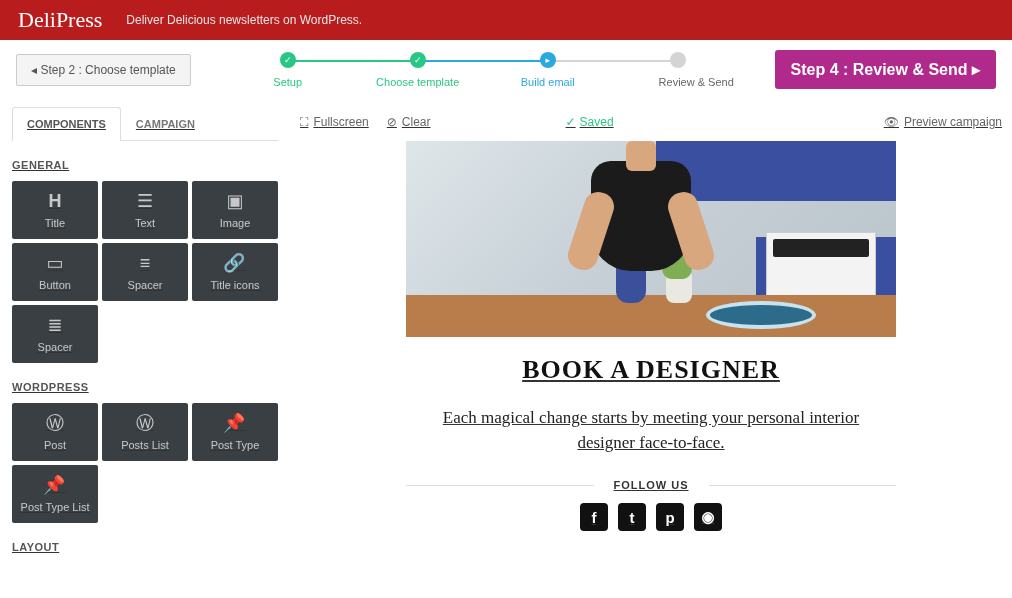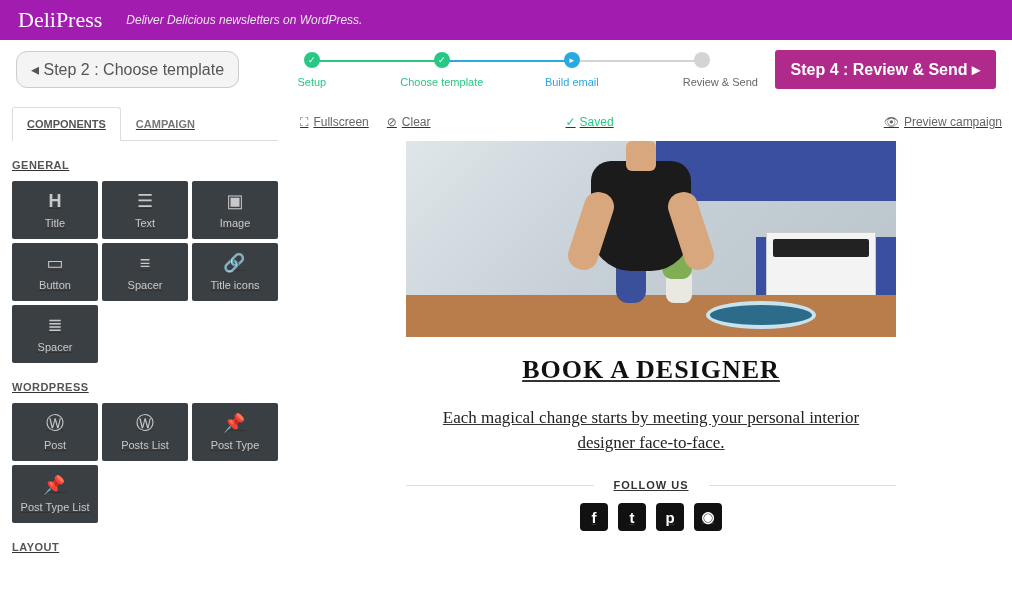--- a/index.html
+++ b/index.html
@@ -1,21 +1,21 @@
 <!DOCTYPE html>
 <html><head>
 <meta charset="utf-8">
 <style>
 * { box-sizing: border-box; margin: 0; padding: 0; }
 body { font-family: -apple-system, BlinkMacSystemFont, "Segoe UI", Helvetica, Arial, sans-serif; font-size: 13px; color: #333; background: #fff; width: 1012px; }
-.topbar { background: #a21caf; color: #fff; height: 40px; display: flex; align-items: center; padding: 0 18px; }
+.topbar { background: #b91c1c; color: #fff; height: 40px; display: flex; align-items: center; padding: 0 18px; }
 .logo { font-family: "Brush Script MT", cursive; font-size: 22px; margin-right: 24px; }
-.tagline { font-size: 12px; color: #e6e6e6; font-style: italic; }
+.tagline { font-size: 12px; color: #e6e6e6; }
 .header-row { display: flex; align-items: center; justify-content: space-between; padding: 10px 16px 18px; }
-.back-btn { border: 1px solid #ccc; background: #f4f4f4; color: #555; padding: 8px 14px; border-radius: 11px; font-size: 16px; cursor: pointer; }
+.back-btn { border: 1px solid #ccc; background: #f4f4f4; color: #555; padding: 8px 14px; border-radius: 2px; font-size: 12px; cursor: pointer; }
 .fwd-btn { background: #b02a8c; color: #fff; border: none; padding: 10px 16px; border-radius: 3px; font-size: 16px; font-weight: bold; cursor: pointer; }
 .stepper { flex: 1; display: flex; align-items: center; justify-content: center; gap: 0; }
 .step-wrap { display: flex; flex-direction: column; align-items: center; width: 130px; position: relative; }
 .step-dot { width: 16px; height: 16px; border-radius: 50%; display: flex; align-items: center; justify-content: center; color: #fff; font-size: 9px; }
 .step-dot.done { background: #29c785; }
 .step-dot.current { background: #2aa9e0; }
 .step-dot.todo { background: #d4d4d4; }
 .step-label { font-size: 11px; margin-top: 8px; }
 .step-label.done { color: #29c785; }
 .step-label.current { color: #2aa9e0; }

